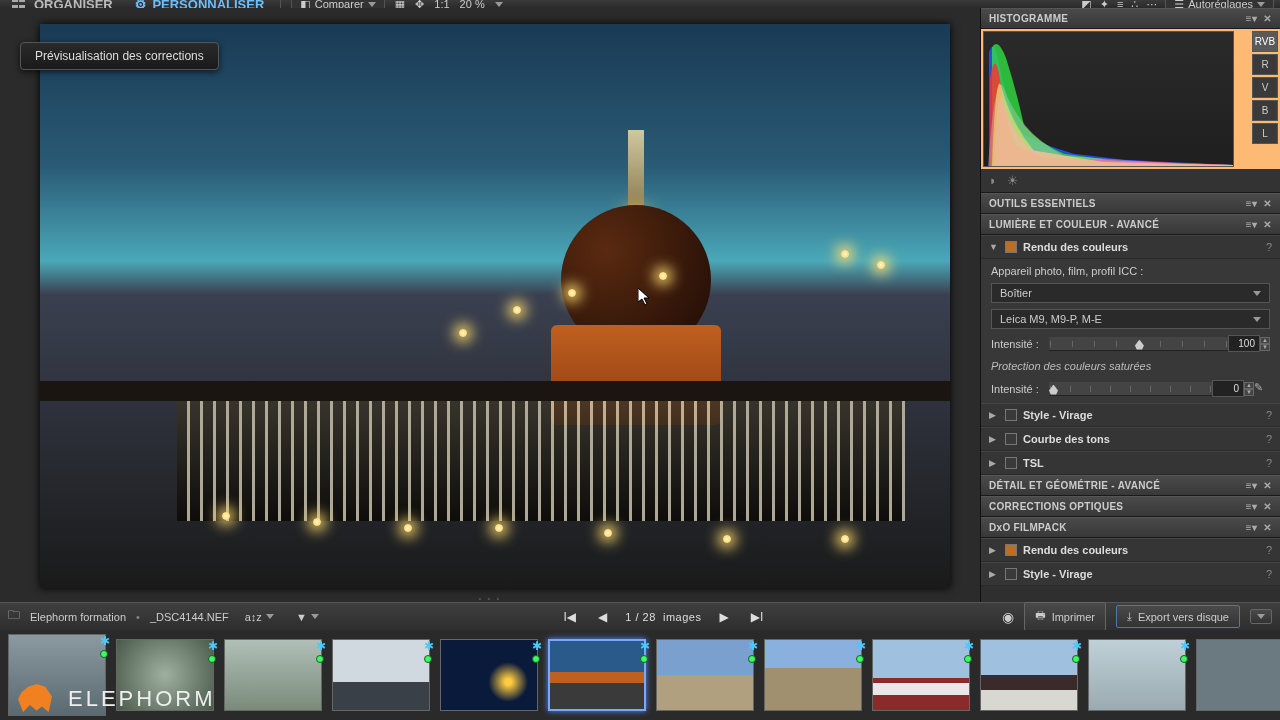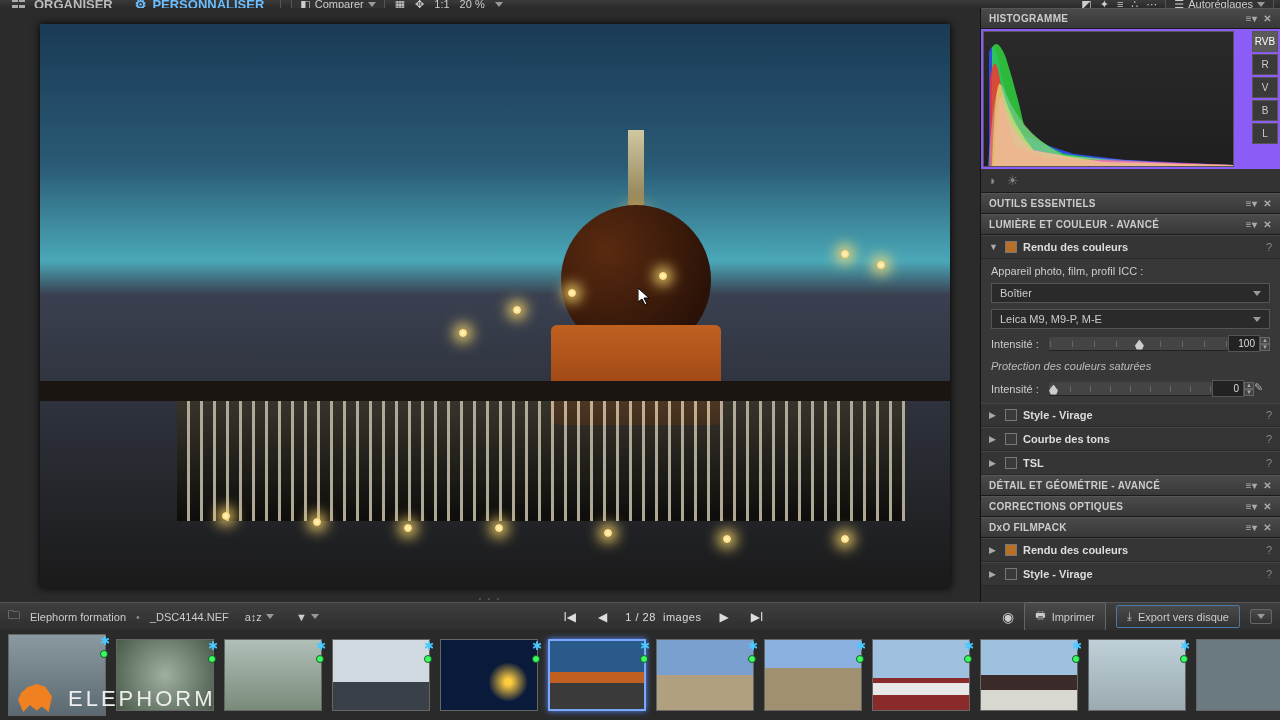--- a/index.html
+++ b/index.html
@@ -41,21 +41,21 @@
 .lamp.b4{left:50%; bottom:10%;} .lamp.b5{left:62%; bottom:9%;} .lamp.b6{left:75%; bottom:8%;} .lamp.b7{left:88%; bottom:8%;}
 .tooltip { position:absolute; top:34px; left:20px; background:linear-gradient(#2a2a2a,#1a1a1a); border:1px solid #555; border-radius:4px; padding:6px 14px; color:#ddd; font-size:12px; box-shadow:0 2px 6px #000a;}
 .cursor { position:absolute; top:280px; right:330px; width:12px; height:18px; }
 .cursor svg{width:100%;height:100%;}
 .gripper { text-align:center; color:#555; font-size:8px; letter-spacing:2px; height:8px;}
 
 
 .side { width:300px; background:#2f2f2f; border-left:1px solid #111; overflow-y:auto; font-size:11px;}
 .panelhdr { background:linear-gradient(#4a4a4a,#383838); padding:4px 8px; font-weight:bold; font-size:10px; letter-spacing:.3px; display:flex; align-items:center; border-top:1px solid #555; border-bottom:1px solid #1a1a1a;}
 .panelhdr .pmenu{ margin-left:auto; display:flex; gap:6px; color:#aaa; cursor:pointer;}
-.histo { height:140px; background:#8b5cf6; position:relative; padding:2px 46px 2px 2px;}
+.histo { height:140px; background:#fdba74; position:relative; padding:2px 46px 2px 2px;}
 .histo-canvas { width:100%; height:100%; background:linear-gradient(#2a2a2a,#1f1f1f); border:1px solid #555; position:relative; overflow:hidden;}
 .histo-canvas svg{width:100%; height:100%; position:absolute; inset:0;}
 .histo-tabs { position:absolute; right:2px; top:2px; width:26px; display:flex; flex-direction:column; gap:2px;}
 .histo-tabs div{ background:#3a3a3a; text-align:center; padding:4px 0; font-size:10px; color:#ccc; border:1px solid #555; cursor:pointer;}
 .histo-tabs div.active{ background:#5a5a5a; color:#fff;}
 .clipbar{ padding:4px 8px; display:flex; gap:10px; background:#333; border-bottom:1px solid #1a1a1a;}
 .clipbar span{ font-size:13px; color:#888; cursor:pointer;}
 .subpanel { background:#353535; }
 .subhdr { display:flex; align-items:center; padding:5px 8px; gap:6px; border-bottom:1px solid #2a2a2a; border-top:1px solid #444;}
 .subhdr .disc{ color:#aaa; font-size:9px; width:10px; cursor:pointer;}
@@ -180,20 +180,21 @@
         <div class="lamp b1"></div>
           <div class="lamp b2"></div>
           <div class="lamp b3"></div>
           <div class="lamp b4"></div>
           <div class="lamp b5"></div>
           <div class="lamp b6"></div>
           <div class="lamp b7"></div>
       </div>
     </div>
     <div class="gripper">• • •</div>
+    <div class="tooltip">Prévisualisation des corrections</div>
     <div class="cursor">
       <svg viewBox="0 0 12 18">
           <path d="M0 0 L0 14 L4 11 L7 17 L9 16 L6 10 L11 10 Z" fill="#fff" stroke="#000"></path>
         </svg>
     </div>
   </div>
 
   <div class="side">
     <div class="panelhdr">
       <span>HISTOGRAMME</span>

